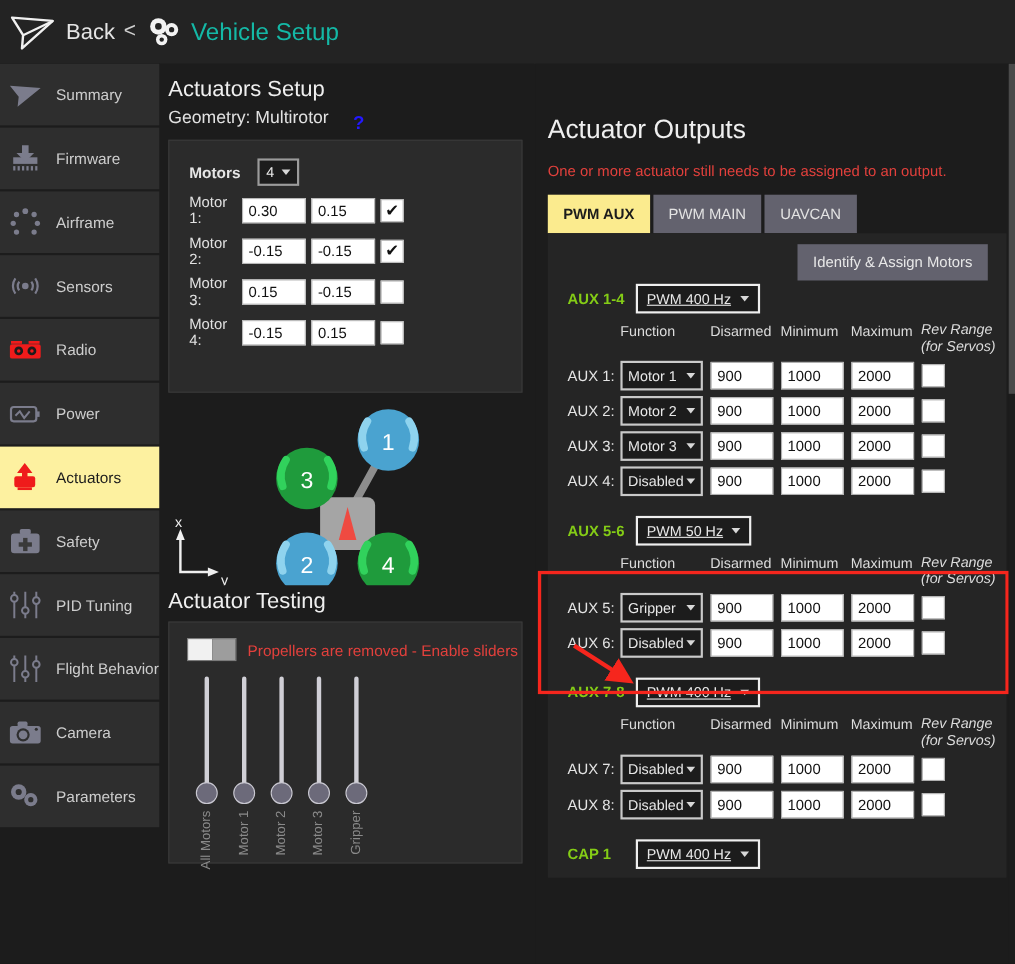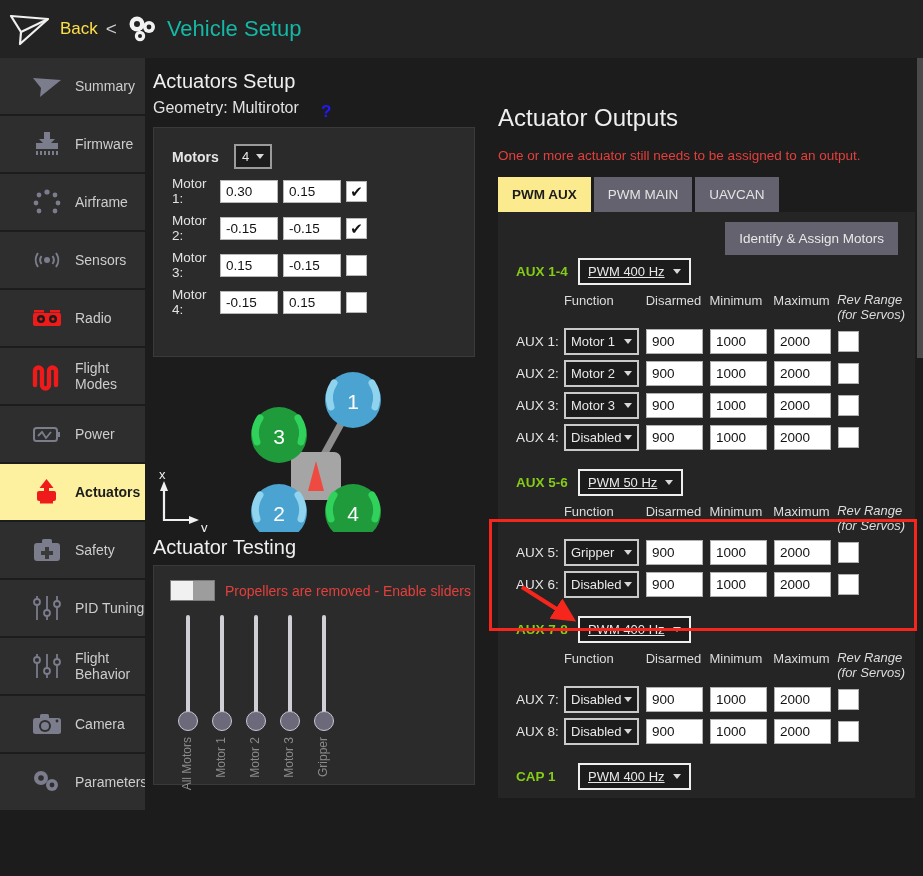--- a/index.html
+++ b/index.html
@@ -11,34 +11,34 @@
     overflow: hidden;
   }
   #app { position: relative; width: 923px; height: 876px; background: #1c1c1c; color: #e8e8e8; }
 
   
   #topbar {
     position: absolute; left: 0; top: 0; width: 923px; height: 58px;
     background: #232323; display: flex; align-items: center; padding-left: 8px;
   }
   .plane-logo { width: 44px; height: 38px; flex: none; margin-right: 8px; }
-  .back-label { color: #fde047; font-size: 17px; margin-right: 8px; }
+  .back-label { color: #e5e5e5; font-size: 20px; margin-right: 8px; }
   .lt { color: #cfcfcf; font-size: 19px; margin-right: 8px; }
   .gears-ico { width: 34px; height: 30px; flex: none; margin-right: 8px; }
   .app-title { color: #14b8a6; font-size: 22px; }
 
   
   #sidebar { position: absolute; left: 0; top: 58px; width: 145px; height: 818px; background: #1c1c1c; }
   .side-item {
     height: 56px; margin-bottom: 2px; background: #2e2e2e;
-    display: flex; align-items: center; padding-left: 27px; cursor: pointer;
+    display: flex; align-items: center; padding-left: 3px; cursor: pointer;
   }
   .side-item .s-ico { width: 40px; height: 34px; flex: none; margin-right: 8px; display:flex; align-items:center; justify-content:center;}
   .side-item .s-lb { font-size: 14px; color: #cdcdcd; }
-  .side-item.active { background: #fdf1a0; font-weight: bold; }
+  .side-item.active { background: #fdf1a0; }
   .side-item.active .s-lb { color: #1c1c1c; }
 
   
   #leftcol { position: absolute; left: 145px; top: 58px; width: 340px; height: 818px; background: #1c1c1c; padding-left: 6px; }
   .h1 { font-size: 20px; color: #efefef; margin: 12px 0 6px 2px; }
   .h2row { display: flex; align-items: center; margin: 4px 0 10px 2px; }
   .h2 { font-size: 16px; color: #e2e2e2; }
   .qmark { color: #2318ff; font-size: 17px; font-weight: bold; position:absolute; left:321px; top:102px; }
 
   .panel { background: #2b2b2b; border: 1px solid #3a3a3a; }
@@ -208,28 +208,20 @@
             <rect x="3" y="10" width="28" height="13" rx="2" fill="#ef1b1b"></rect>
             <rect x="4" y="7" width="10" height="2.5" fill="#ef1b1b"></rect>
             <rect x="20" y="7" width="10" height="2.5" fill="#ef1b1b"></rect>
             <circle cx="11" cy="16" r="4" fill="#1c1c1c"></circle>
             <circle cx="23" cy="16" r="4" fill="#1c1c1c"></circle>
             <circle cx="11" cy="16" r="1.6" fill="#ef1b1b"></circle>
             <circle cx="23" cy="16" r="1.6" fill="#ef1b1b"></circle>
           </svg>
         </span>
         <span class="s-lb">Radio</span>
-      </div>
-      <div class="side-item">
-        <span class="s-ico">
-          <svg viewBox="0 0 34 30" width="34" height="30">
-            <path d="M5 24 V10 a3.5 3.5 0 0 1 7 0 V24 a3.5 3.5 0 0 0 7 0 V10 a3.5 3.5 0 0 1 7 0 V24" fill="none" stroke="#ef1b1b" stroke-width="4.4" stroke-linecap="round"></path>
-          </svg>
-        </span>
-        <span class="s-lb">Flight Modes</span>
       </div>
       <div class="side-item">
         <span class="s-ico">
           <svg viewBox="0 0 34 30" width="34" height="30">
             <rect x="4" y="9" width="23" height="13" rx="2.5" fill="none" stroke="#7b7c8c" stroke-width="2"></rect>
             <rect x="27" y="13" width="3" height="5" fill="#7b7c8c"></rect>
             <path d="M8 17 l4 -4 l4 6 l5 -6" fill="none" stroke="#7b7c8c" stroke-width="1.8"></path>
           </svg>
         </span>
         <span class="s-lb">Power</span>

